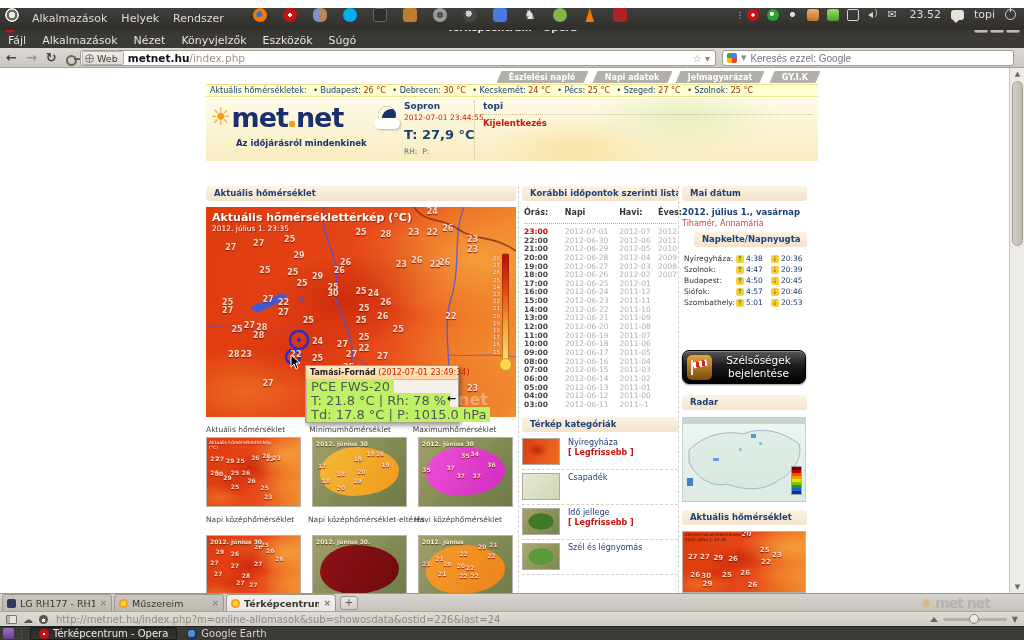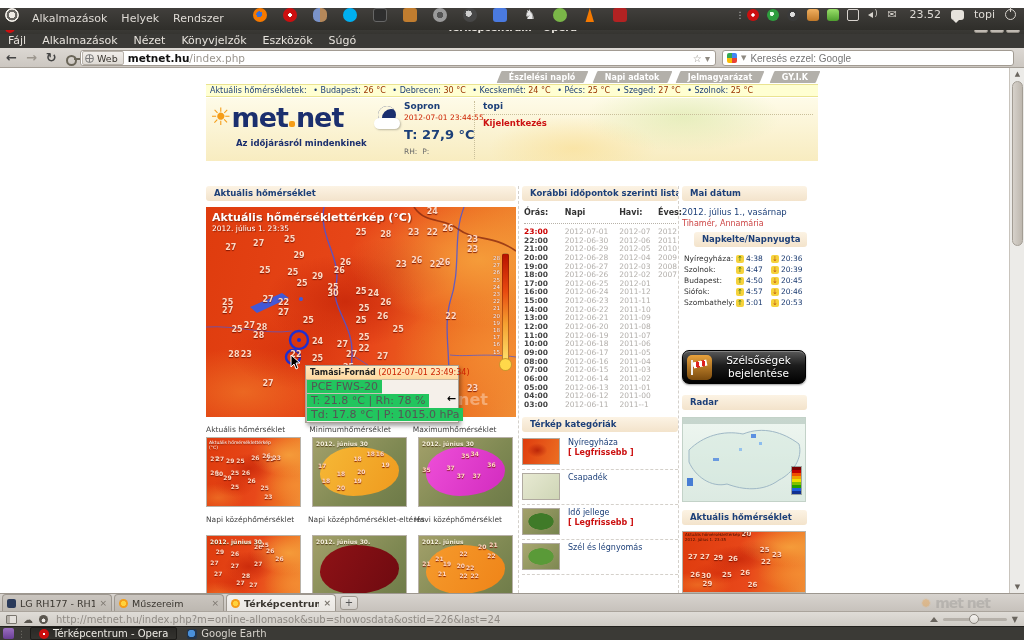--- a/index.html
+++ b/index.html
@@ -142,21 +142,21 @@
   .scv{font-size:5.5px;line-height:7.2px;color:#fff;text-shadow:0 0 1px #802000}
 
   
   .tooltip{position:absolute;left:99px;top:297px;width:154px;background:#f5f0ea;border:1px solid #a89f93;box-shadow:2px 3px 4px rgba(0,0,0,.35);z-index:20;font-size:8px}
   .tt-hdr{padding:2px 4px;background:linear-gradient(#ffe9c0,#ffd9a0);border-bottom:1px solid #cbbba0;white-space:nowrap}
   .tt-station{font-weight:bold;color:#222}
   .tt-time{color:#cc2200}
   .tt-body{display:flex}
   .tt-left{width:37px;background:#dedad3;border-right:1px solid #b8b2a8}
   .tt-rows{flex:1}
-  .tt-row{height:14px;line-height:14px;padding:0 4px;border-bottom:1px solid #c8c2b8;background:#22c55e;color:#555;font-size:11px;white-space:nowrap}
+  .tt-row{height:14px;line-height:14px;padding:0 4px;border-bottom:1px solid #c8c2b8;background:#bef264;color:#555;font-size:13px;white-space:nowrap}
   .tt-row:last-child{border-bottom:none}
   .tt-arrow{position:absolute;right:2px;top:26px;font-size:11px;font-weight:bold;color:#000}
   .cursor{position:absolute;left:84px;top:286px;z-index:30}
 
   
   .tlabs{position:absolute;left:0;display:flex;width:100%}
   .tlab{width:106px;font-size:7.5px;color:#444;white-space:nowrap}
   .thumbrow{position:absolute;left:0;display:flex;gap:11px}
   .thumb{width:95px;height:70px;position:relative;border:1px solid #b8b2a8;overflow:hidden}
   .olive{background:linear-gradient(135deg,#a3a06a,#7e8852 60%,#6d7a48)}
@@ -184,21 +184,21 @@
   .citem{height:35px;border-bottom:1px dashed #d4d0ca;display:flex;align-items:flex-start;padding-top:3px}
   .cthumb{width:38px;height:27px;border:1px solid #b0aaa0;flex:none}
   .pal-temp{background:radial-gradient(40% 40% at 40% 45%,rgba(160,10,0,.6),transparent 70%),linear-gradient(110deg,#df3c0e,#ec6f22)}
   .pal-rain{background:linear-gradient(135deg,#e7e9d2,#cfd6b6)}
   .pal-weather{background:radial-gradient(62% 58% at 50% 50%,#3f7a28 0 55%,rgba(63,122,40,0) 58%),linear-gradient(135deg,#a3a06a,#76844e)}
   .pal-wind{background:radial-gradient(62% 58% at 50% 50%,#5a9a38 0 55%,rgba(63,122,40,0) 58%),linear-gradient(135deg,#a8a870,#7e8852)}
   .ctext{margin-left:8px;font-size:8px;color:#1c3f78;line-height:10px;display:flex;flex-direction:column}
   .cbadge{color:#cc1111;font-weight:bold}
 
   
-  .r-date{position:absolute;top:21px;font-size:8.5px;font-weight:normal;color:#1c3f78;white-space:nowrap}
+  .r-date{position:absolute;top:21px;font-size:8.5px;font-weight:bold;color:#1c3f78;white-space:nowrap}
   .r-nameday{position:absolute;top:33px;font-size:8px;color:#cc4444}
   .sun-hdr{position:absolute;top:46px;left:12px;right:0}
   .sunrows{position:absolute;top:67px;left:2px;right:0}
   .srow{display:flex;height:11px;align-items:center;font-size:7.5px}
   .scity{width:52px;color:#333}
   .sgrp{display:flex;gap:2px;width:35px;color:#1a3a70;align-items:center}
   .sic{width:8px;height:8px;background:#f5d23c;border-radius:2px;font-size:7px;line-height:8px;text-align:center;color:#2a6e14;flex:none}
   .sic.dn{color:#c05a10}
   .bigbtn{position:absolute;left:0;width:124px;height:34px;border-radius:7px;background:linear-gradient(180deg,#5a5a5a 0%,#1c1c1c 45%,#000 100%);border:1px solid #000;box-shadow:0 1px 2px rgba(0,0,0,.4),inset 0 1px 0 rgba(255,255,255,.25);display:flex;align-items:center;padding:0 4px;gap:4px}
   .bicon{width:25px;height:25px;border-radius:5px;flex:none;position:relative;overflow:hidden}

